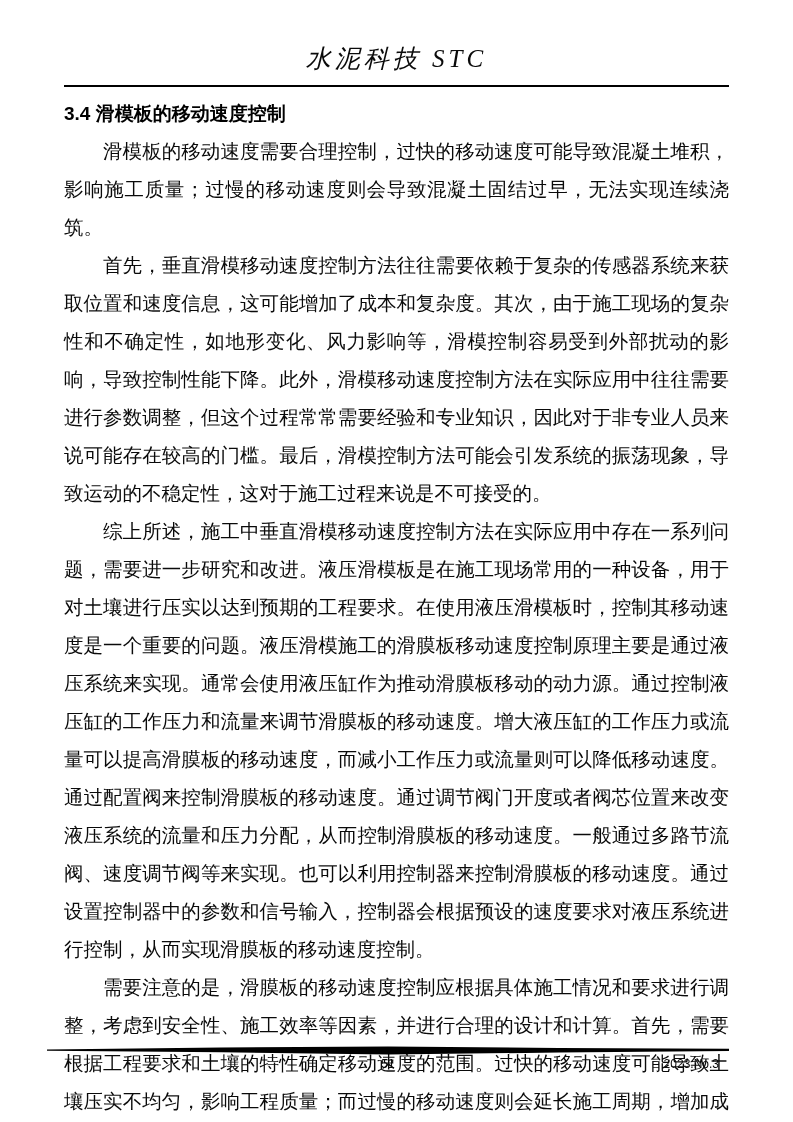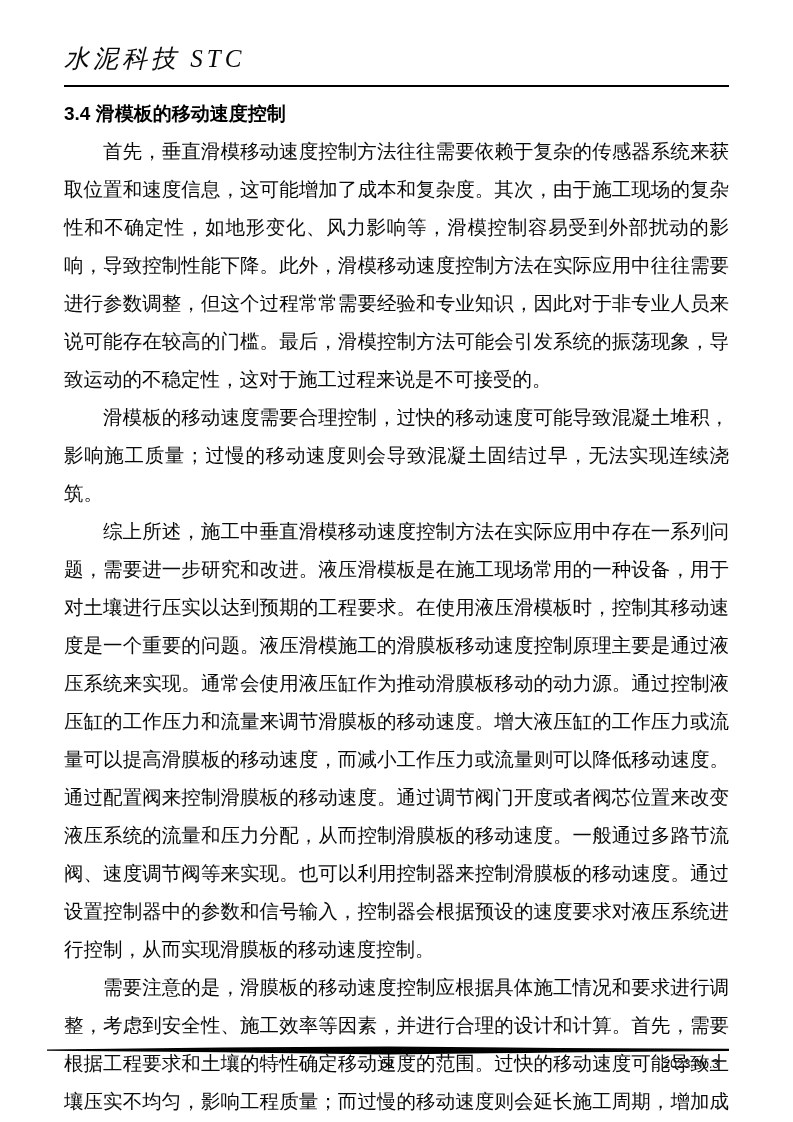--- a/index.html
+++ b/index.html
@@ -13,21 +13,21 @@
     height: 1122px;
     background: #ffffff;
     color: #000000;
     box-sizing: border-box;
     padding: 0 64px;
     overflow: hidden;
     font-family: "Liberation Serif", serif;
   }
   .journal-title {
     padding-top: 42px;
-    text-align: left;
+    text-align: center;
     font-size: 25px;
     font-style: italic;
     letter-spacing: 4px;
     line-height: 34px;
     color: #0a0a0a;
     font-family: "Liberation Serif", serif;
   }
   .header-rule {
     border: none;
     border-top: 2px solid #000000;
@@ -85,22 +85,22 @@
 
 <div class="page">
 
   <div class="journal-title">水泥科技 STC</div>
 
   <hr class="header-rule">
 
   <h2 class="section-heading">3.4 滑模板的移动速度控制</h2>
 
   <div class="body-text">
+    <p>滑模板的移动速度需要合理控制，过快的移动速度可能导致混凝土堆积，影响施工质量；过慢的移动速度则会导致混凝土固结过早，无法实现连续浇筑。</p>
     <p>首先，垂直滑模移动速度控制方法往往需要依赖于复杂的传感器系统来获取位置和速度信息，这可能增加了成本和复杂度。其次，由于施工现场的复杂性和不确定性，如地形变化、风力影响等，滑模控制容易受到外部扰动的影响，导致控制性能下降。此外，滑模移动速度控制方法在实际应用中往往需要进行参数调整，但这个过程常常需要经验和专业知识，因此对于非专业人员来说可能存在较高的门槛。最后，滑模控制方法可能会引发系统的振荡现象，导致运动的不稳定性，这对于施工过程来说是不可接受的。</p>
-    <p>滑模板的移动速度需要合理控制，过快的移动速度可能导致混凝土堆积，影响施工质量；过慢的移动速度则会导致混凝土固结过早，无法实现连续浇筑。</p>
     <p>综上所述，施工中垂直滑模移动速度控制方法在实际应用中存在一系列问题，需要进一步研究和改进。液压滑模板是在施工现场常用的一种设备，用于对土壤进行压实以达到预期的工程要求。在使用液压滑模板时，控制其移动速度是一个重要的问题。液压滑模施工的滑膜板移动速度控制原理主要是通过液压系统来实现。通常会使用液压缸作为推动滑膜板移动的动力源。通过控制液压缸的工作压力和流量来调节滑膜板的移动速度。增大液压缸的工作压力或流量可以提高滑膜板的移动速度，而减小工作压力或流量则可以降低移动速度。通过配置阀来控制滑膜板的移动速度。通过调节阀门开度或者阀芯位置来改变液压系统的流量和压力分配，从而控制滑膜板的移动速度。一般通过多路节流阀、速度调节阀等来实现。也可以利用控制器来控制滑膜板的移动速度。通过设置控制器中的参数和信号输入，控制器会根据预设的速度要求对液压系统进行控制，从而实现滑膜板的移动速度控制。</p>
     <p>需要注意的是，滑膜板的移动速度控制应根据具体施工情况和要求进行调整，考虑到安全性、施工效率等因素，并进行合理的设计和计算。首先，需要根据工程要求和土壤的特性确定移动速度的范围。过快的移动速度可能导致土壤压实不均匀，影响工程质量；而过慢的移动速度则会延长施工周期，增加成本。其次，</p>
   </div>
 
   <div class="footer">
     <svg class="footer-rule-svg" viewBox="0 0 666 9" preserveAspectRatio="none" aria-hidden="true">
       <polygon points="0,3.4 170,1.6 333,0.4 500,2.0 666,2.8 666,5.0 500,6.6 333,8.4 170,6.2 0,4.8" fill="#000000"></polygon>
     </svg>
     <div class="footer-row">
       <span class="page-number">51</span>

